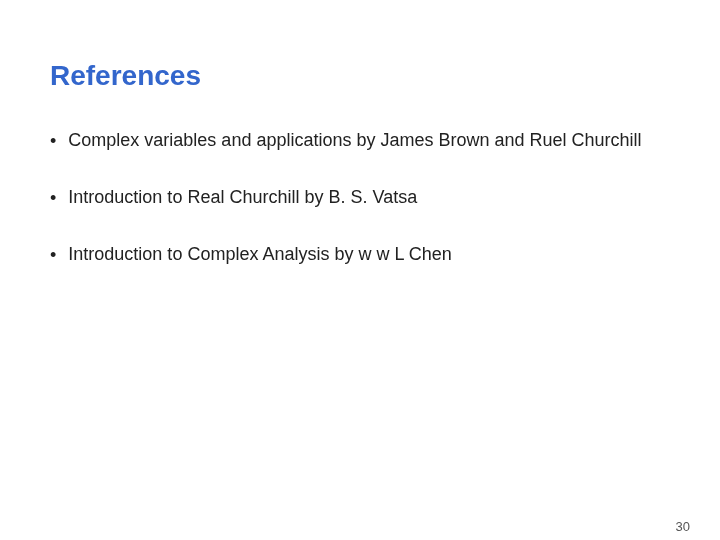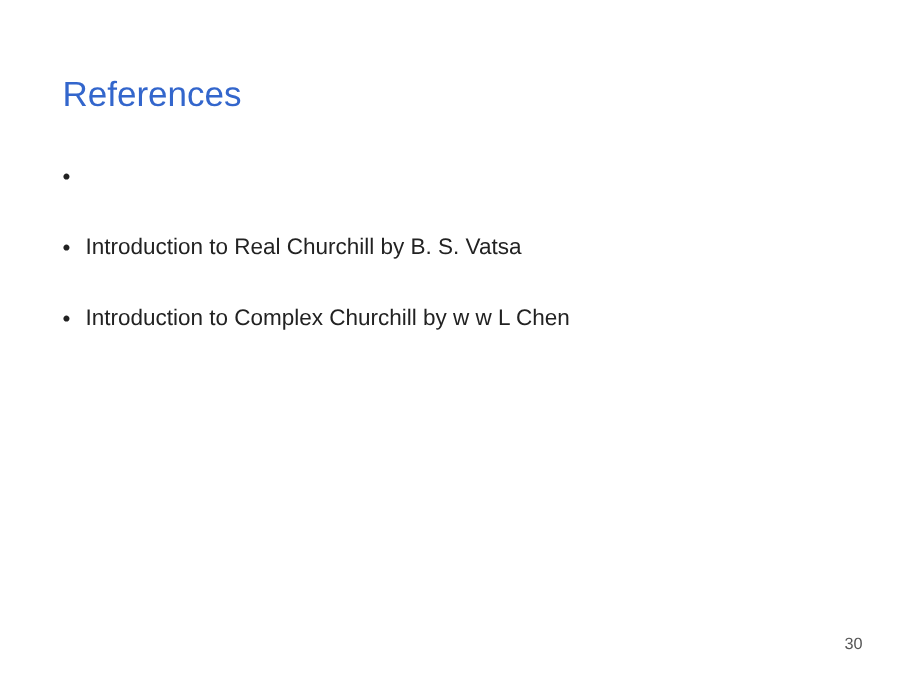--- a/index.html
+++ b/index.html
@@ -21,21 +21,21 @@
       width: 720px;
       height: 540px;
       background: #ffffff;
       padding: 60px 50px 40px 50px;
       position: relative;
     }
 
     .slide-title {
       color: #3366cc;
       font-size: 28px;
-      font-weight: normal;
+      font-weight: bold;
       margin-bottom: 35px;
     }
 
     .references-list {
       list-style: none;
       padding: 0;
     }
 
     .references-list li {
       display: flex;
@@ -55,46 +55,47 @@
     }
 
     .ref-text {
       color: #222222;
       font-size: 18px;
       line-height: 1.45;
     }
 
     .page-number {
       position: absolute;
-      bottom: 18px;
+      bottom: 6px;
       right: 30px;
       font-size: 13px;
       color: #555555;
     }
   </style>
 </head>
 <body>
 
 <div class="slide-container">
 
   <h1 class="slide-title">References</h1>
 
   <ul class="references-list">
 
     <li>
       <span class="bullet">•</span>
+      <span class="ref-text">Complex variables and applications by James Brown and Ruel Churchill</span>
     </li>
 
     <li>
       <span class="bullet">•</span>
       <span class="ref-text">Introduction to Real Churchill by B. S. Vatsa</span>
     </li>
 
     <li>
       <span class="bullet">•</span>
-      <span class="ref-text">Introduction to Complex Churchill by w w L Chen</span>
+      <span class="ref-text">Introduction to Complex Analysis by w w L Chen</span>
     </li>
 
   </ul>
 
   <div class="page-number">30</div>
 
 </div>
 
 </body></html>

